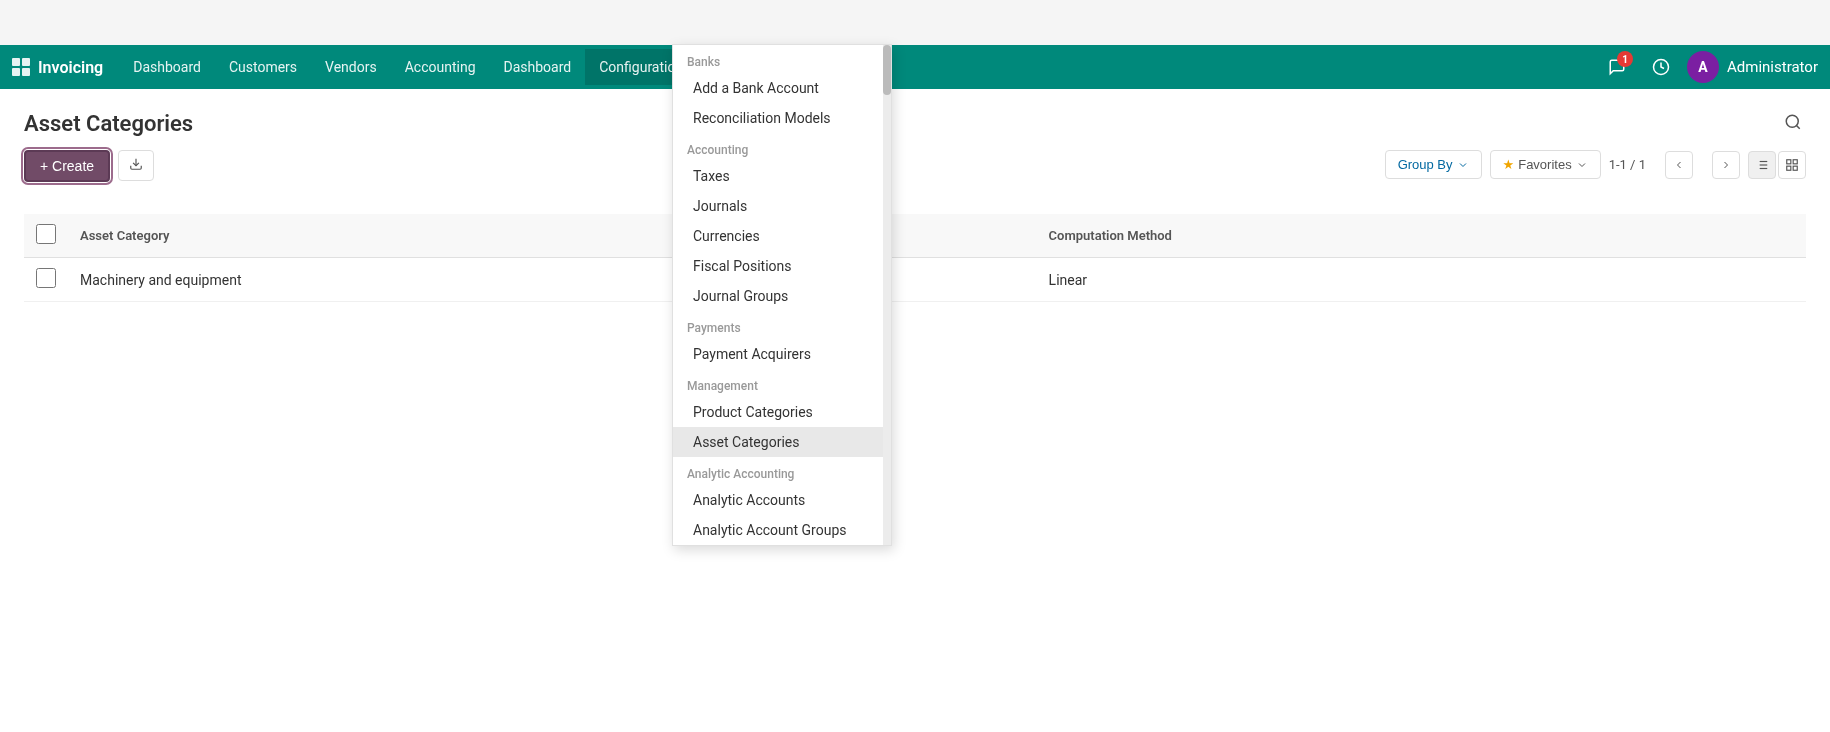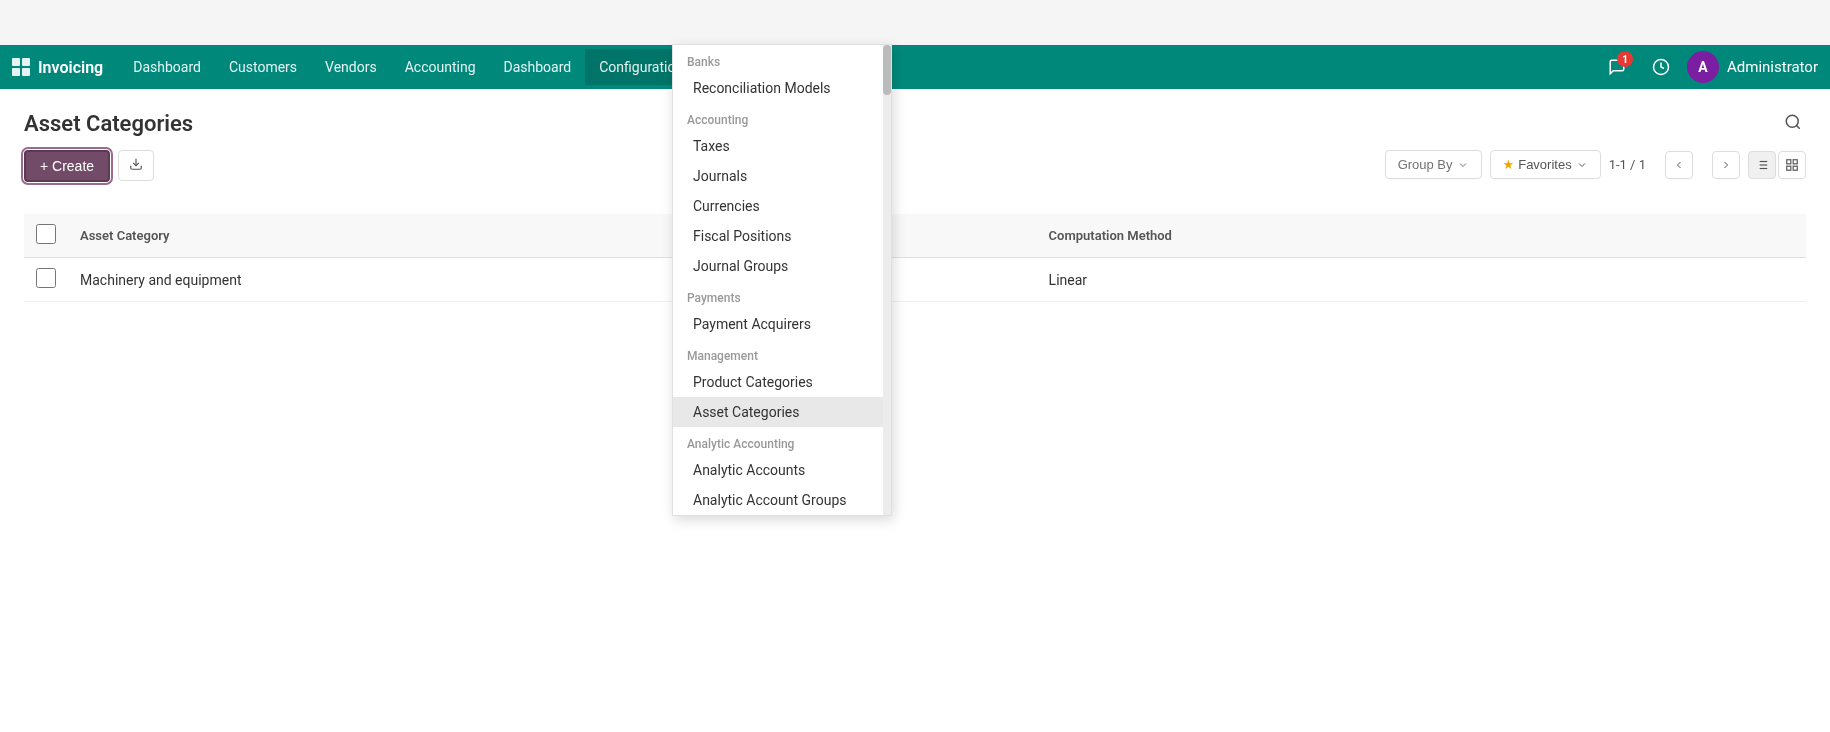--- a/index.html
+++ b/index.html
@@ -77,21 +77,21 @@
       background: white; border: 1px solid #ddd; padding: 6px 10px;
       border-radius: 4px; cursor: pointer; color: #555;
     }
 
     .toolbar-right {
       display: flex; align-items: center; gap: 8px; margin-left: auto;
     }
     .btn-group-by, .btn-favorites {
       display: flex; align-items: center; gap: 4px;
       background: white; border: 1px solid #ddd; padding: 6px 12px;
-      border-radius: 4px; cursor: pointer; color: #737373; font-size: 13px;
+      border-radius: 4px; cursor: pointer; color: #0369a1; font-size: 13px;
     }
     .btn-favorites { color: #555; }
     .btn-favorites .star { color: #f0a500; }
 
     .pagination {
       display: flex; align-items: center; gap: 19px; color: #555; font-size: 13px;
     }
     .page-nav-btn {
       background: white; border: 1px solid #ddd; width: 28px; height: 28px;
       border-radius: 4px; cursor: pointer; display: flex; align-items: center; justify-content: center; color: #555;
@@ -279,20 +279,21 @@
         <td>Machinery and equipment</td>
         <td>Linear</td>
       </tr>
     </tbody>
   </table>
 </div>
 
 <div class="dropdown-menu" style="position:fixed;top:44px;left:672px;">
 
   <div class="menu-section-label">Banks</div>
+  <a class="menu-item">Add a Bank Account</a>
   <a class="menu-item">Reconciliation Models</a>
 
   <div class="menu-section-label">Accounting</div>
   <a class="menu-item">Taxes</a>
   <a class="menu-item">Journals</a>
   <a class="menu-item">Currencies</a>
   <a class="menu-item">Fiscal Positions</a>
   <a class="menu-item">Journal Groups</a>
 
   <div class="menu-section-label">Payments</div>

